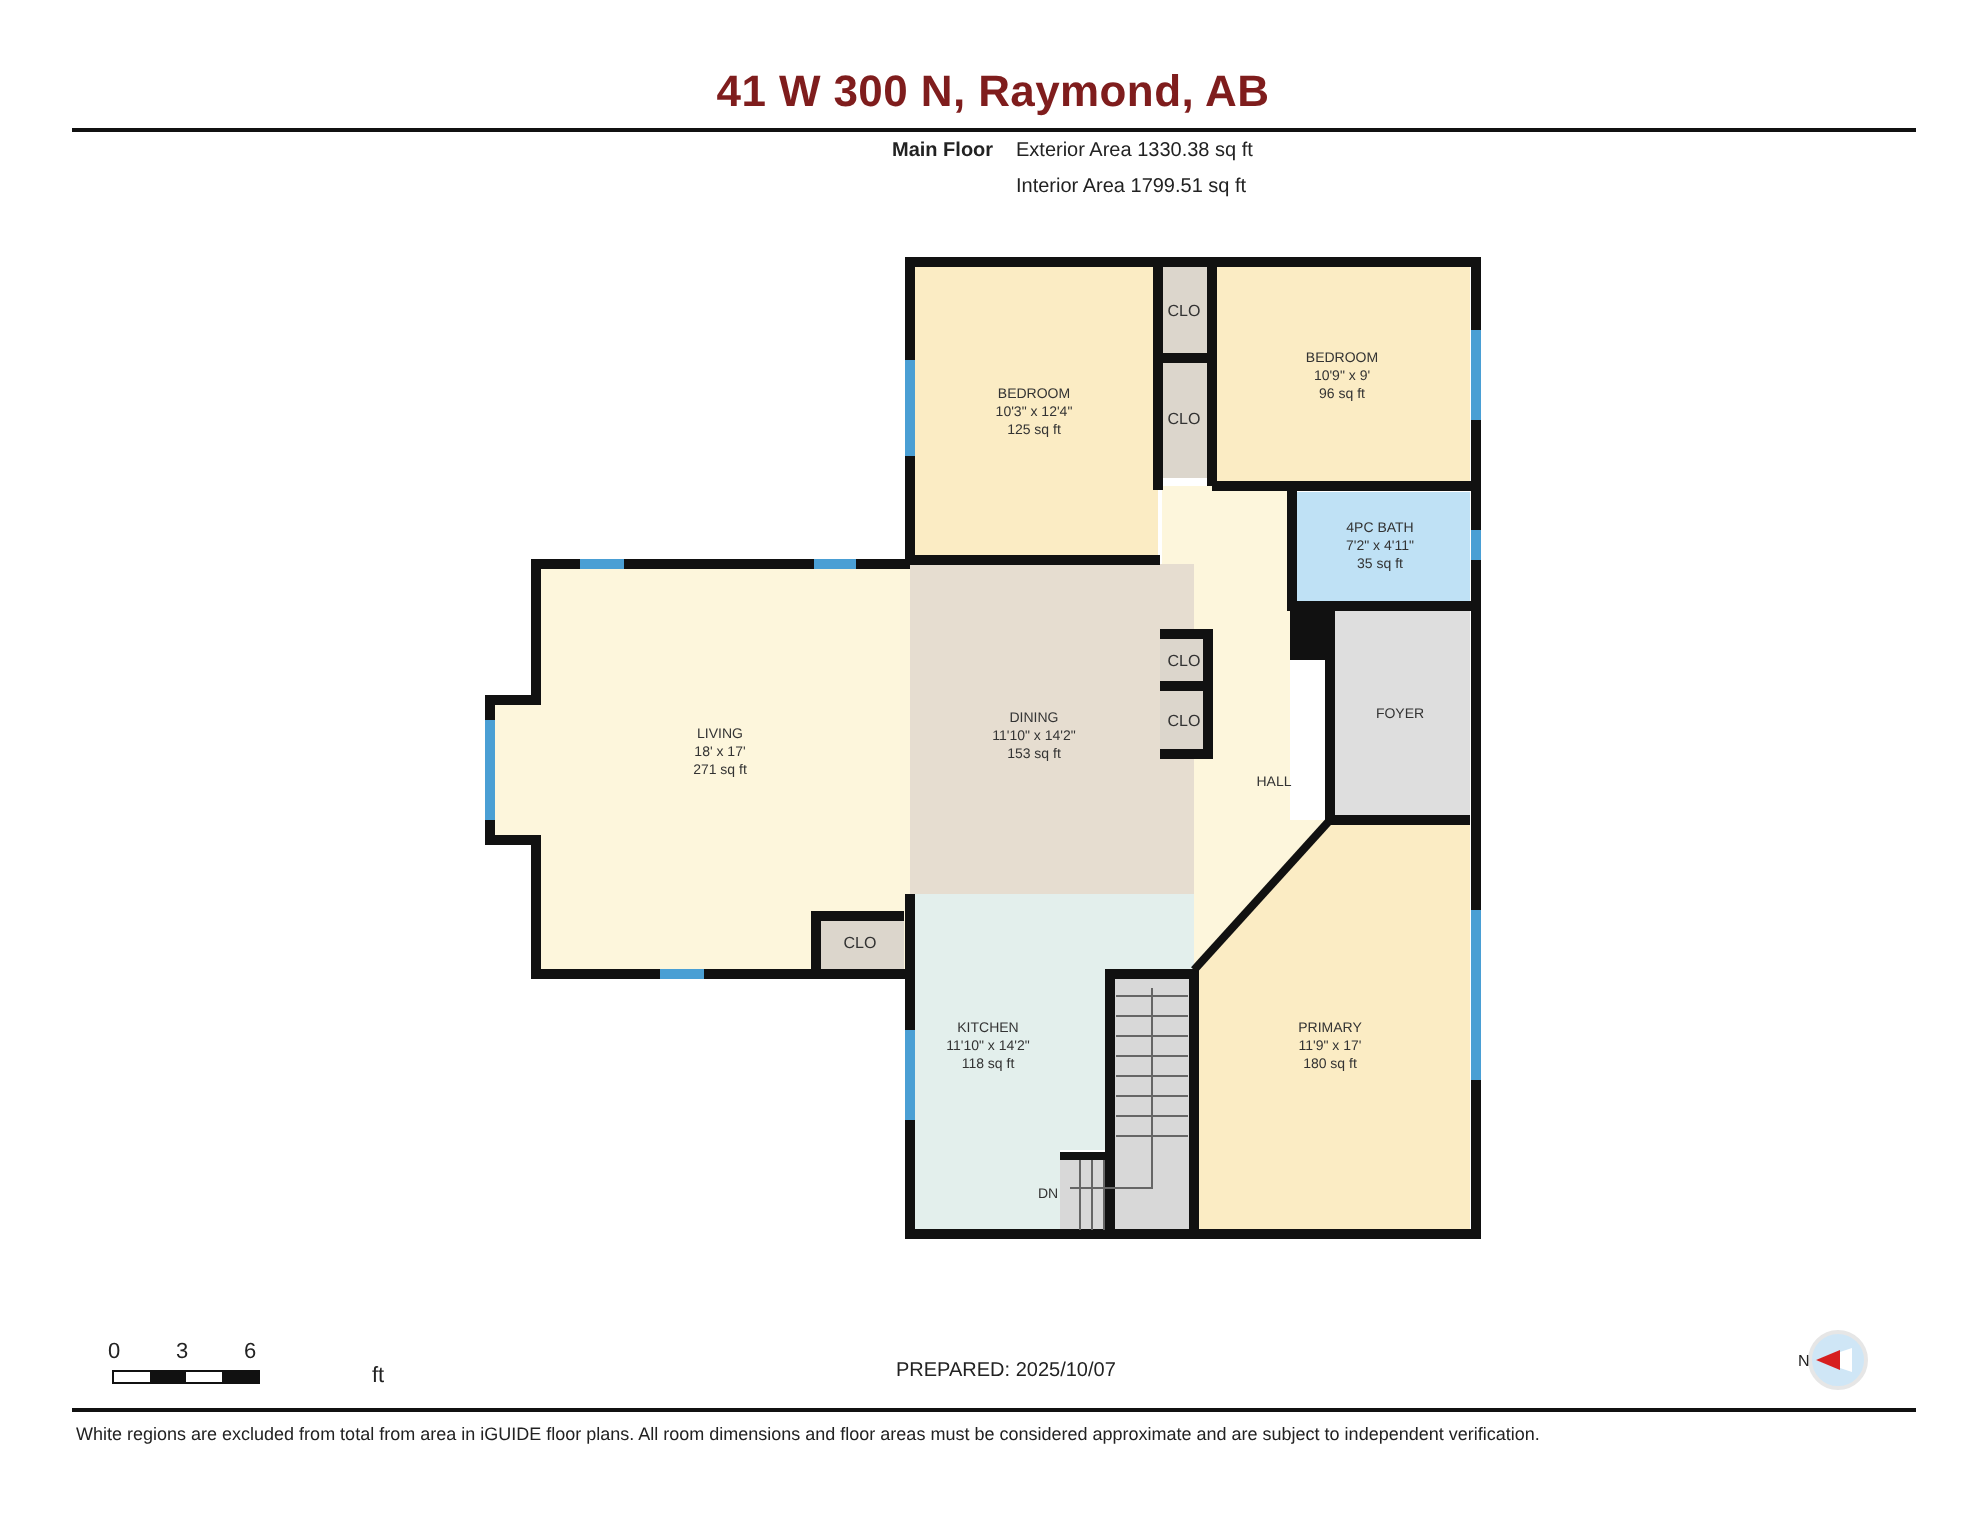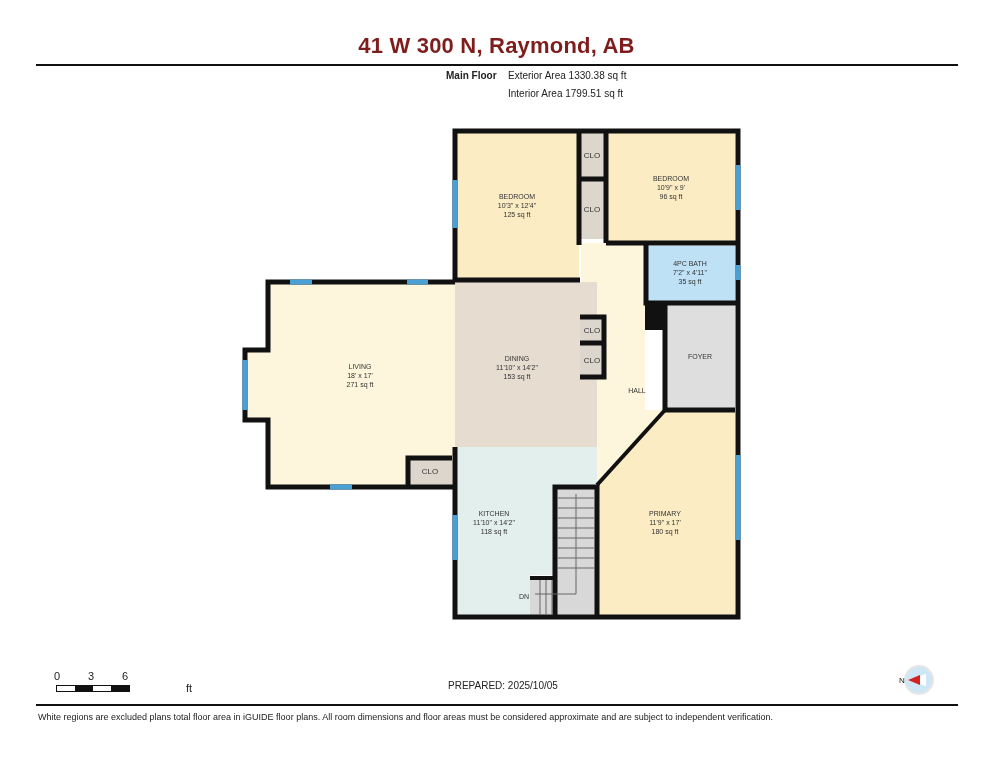--- a/index.html
+++ b/index.html
@@ -163,23 +163,23 @@
   <span class="scale-num" style="left:68px">6</span>
   <div class="scale-bar">
     <span></span>
       <span class="blk"></span>
       <span></span>
       <span class="blk"></span>
   </div>
   <span class="scale-unit">ft</span>
 </div>
 
-<div class="prepared">PREPARED: 2025/10/05</div>
+<div class="prepared">PREPARED: 2025/10/07</div>
 
 <svg class="compass" viewBox="0 0 36 36">
   <circle cx="21" cy="18" r="14" fill="#cfe6f6" stroke="#e6e6e6" stroke-width="2"></circle>
   <polygon points="10,18 28,12 28,24" fill="#ffffff"></polygon>
   <polygon points="10,18 22,13 22,23" fill="#d61f1f"></polygon>
   <text x="1" y="21" font-size="8" font-family="Liberation Sans, sans-serif" fill="#222">N</text>
 </svg>
 
 <div class="rule bottom"></div>
-<div class="disclaimer">White regions are excluded plans total floor area in iGUIDE floor plans. All room dimensions and floor areas must be considered approximate and are subject to independent verification.</div>
+<div class="disclaimer">White regions are excluded from total from area in iGUIDE floor plans. All room dimensions and floor areas must be considered approximate and are subject to independent verification.</div>
 
 </body></html>

